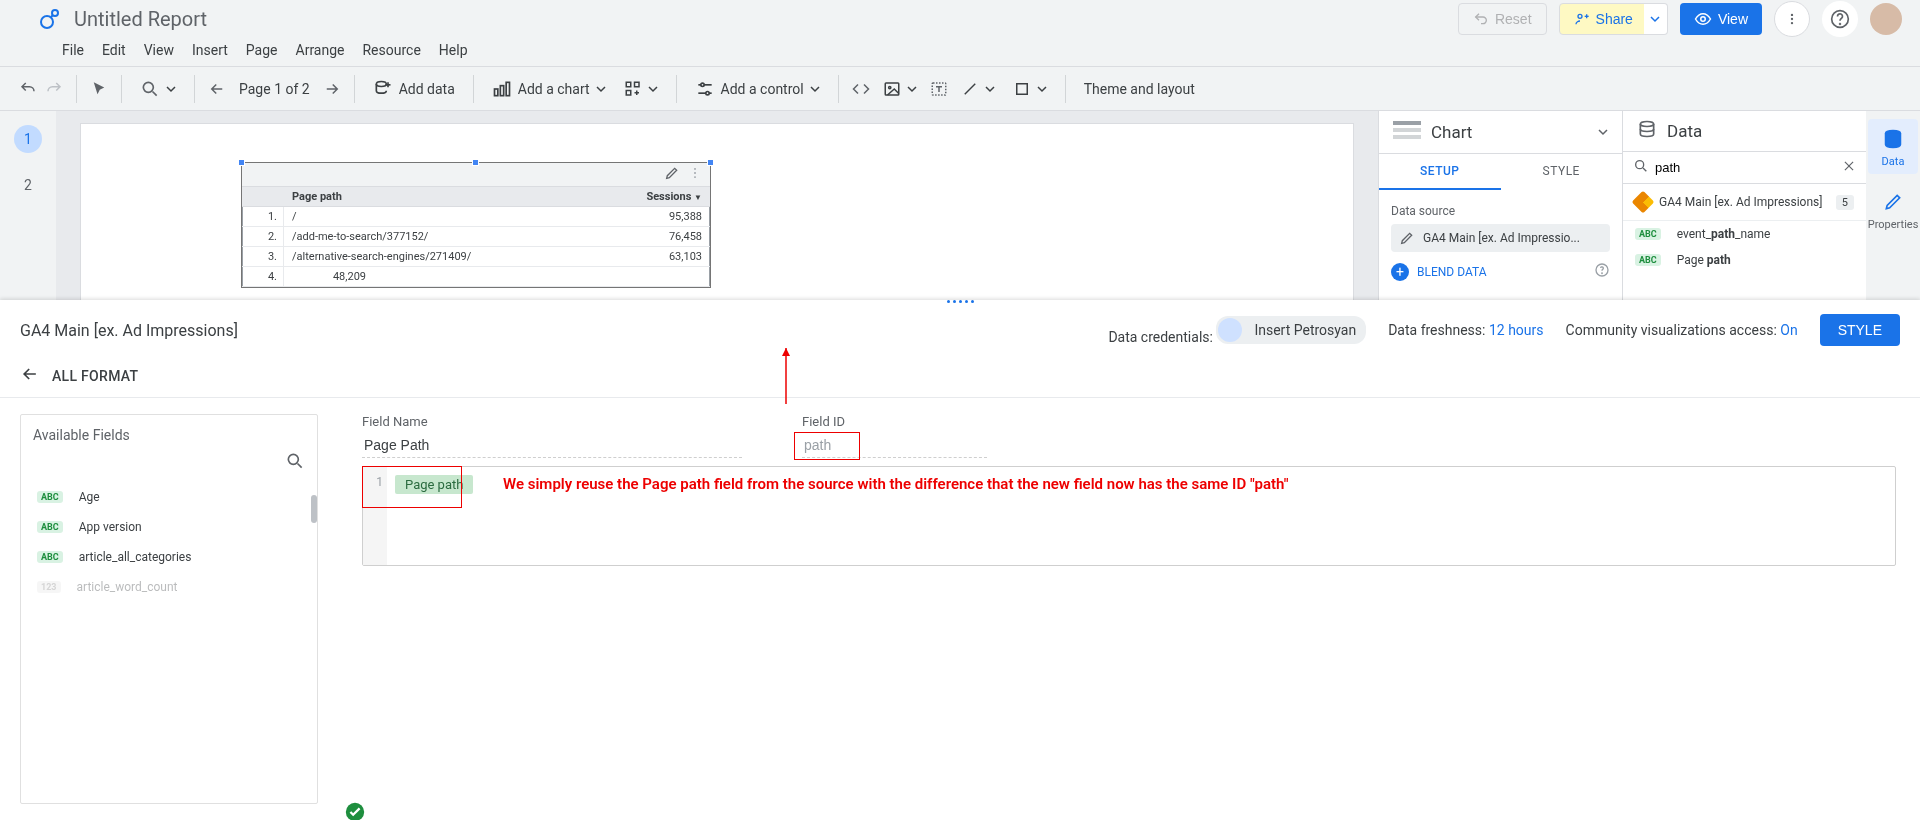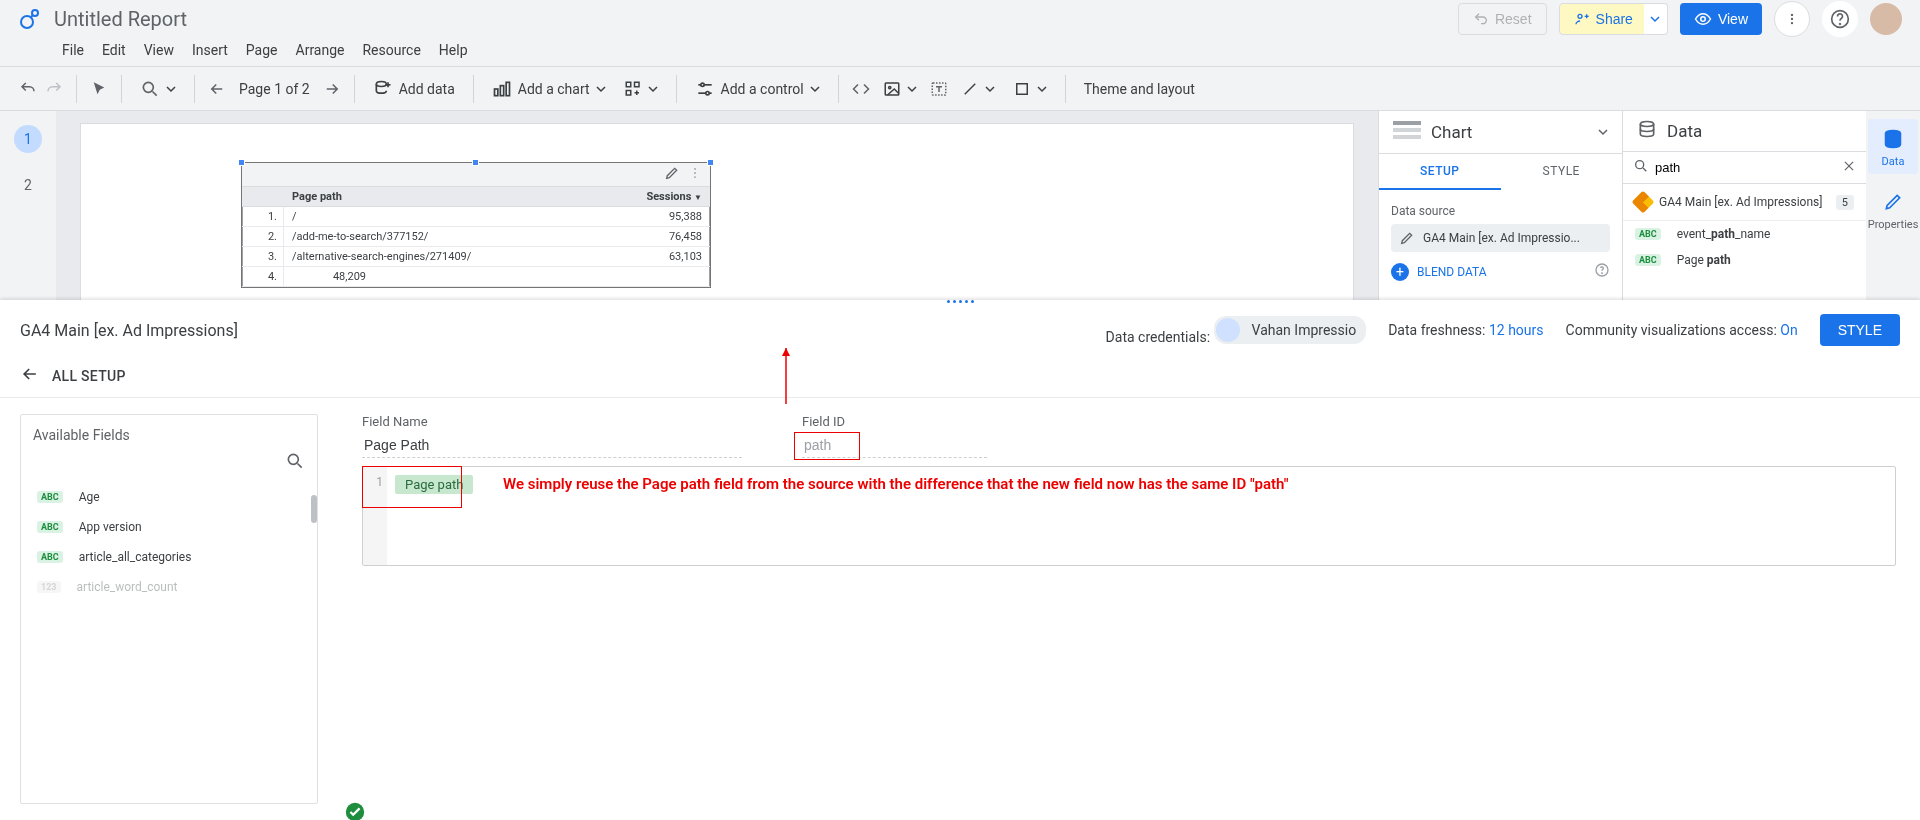--- a/index.html
+++ b/index.html
@@ -1,21 +1,21 @@
 <!DOCTYPE html>
 <html><head>
 <meta charset="utf-8">
 <style>
   * { box-sizing: border-box; margin: 0; padding: 0; }
   html, body { width: 1920px; height: 820px; font-family: 'Roboto', 'Google Sans', Arial, sans-serif; font-size: 13px; color: #3c4043; overflow: hidden; background: #fff; }
   .app { display: flex; flex-direction: column; height: 100%; }
 
   
   .header { background: #f1f3f4; border-bottom: 1px solid #dadce0; }
-  .header-top { display: flex; align-items: center; height: 38px; padding: 0 18px; gap: 12px; }
+  .header-top { display: flex; align-items: center; height: 38px; padding: 0 18px; gap: 12px; margin-left: 20px; }
   .logo-icon { width: 24px; height: 24px; display:flex; align-items:center; justify-content:center; color:#1a73e8;}
   .title { font-size: 20px; color: #5f6368; font-weight: 400; }
   .header-top-spacer { flex: 1; }
   .btn { display: inline-flex; align-items: center; gap: 6px; height: 32px; padding: 0 14px; border-radius: 4px; font-size: 14px; font-weight: 500; cursor: pointer; border: none; background: transparent; }
   .btn.reset { border: 1px solid #dadce0; color: #b0b1b3; }
   .btn.share { border: 1px solid #dadce0; color: #1a73e8; background:#fef9c3;align-items:center; }
   .btn.share-dd { border: 1px solid #dadce0; border-left:none; color:#1a73e8; background:#fff; width:24px; padding:0; justify-content:center; height:32px; border-top-left-radius:0; border-bottom-left-radius:0; margin-left:-4px;}
   .btn.view { background: #1a73e8; color: #fff; }
   .icon-btn { width: 36px; height: 36px; border-radius: 50%; border: 1px solid #dadce0; display: inline-flex; align-items: center; justify-content: center; cursor: pointer; color:#5f6368; background:#fff;}
   .avatar { width: 32px; height: 32px; border-radius: 50%; background: #d7bba7; display:inline-block; }
@@ -486,32 +486,32 @@
           <span></span>
           <span></span>
           <span></span>
         </div>
       </div>
     <div class="editor-top">
       <span class="src-name">GA4 Main [ex. Ad Impressions]</span>
       <div class="spacer"></div>
       <span><span>Data credentials:</span> <span class="cred-wrap">
             <span class="avatar-sm"></span>
-            <span>Vahan Impressio</span>
+            <span>Insert Petrosyan</span>
           </span></span>
       <span><span>Data freshness:</span> <span class="cv">12 hours</span></span>
       <span><span>Community visualizations access:</span> <span class="cv">On</span></span>
       <button class="done-btn">STYLE</button>
     </div>
 
     <div class="all-fields-bar">
       <span><svg width="20" height="20" viewBox="0 0 24 24" fill="none" stroke="#3c4043" stroke-width="2">
             <path d="M19 12H5M11 6l-6 6 6 6"></path>
           </svg></span>
-      <span>ALL SETUP</span>
+      <span>ALL FORMAT</span>
     </div>
 
     <div class="editor-body">
       <div class="avail-panel">
         <div class="avail-title">Available Fields</div>
         <div class="avail-search">
             <span><svg width="20" height="20" viewBox="0 0 24 24" fill="none" stroke="#5f6368" stroke-width="2">
                 <circle cx="10" cy="10" r="6"></circle>
                 <line x1="15" y1="15" x2="20" y2="20"></line>
               </svg></span>

